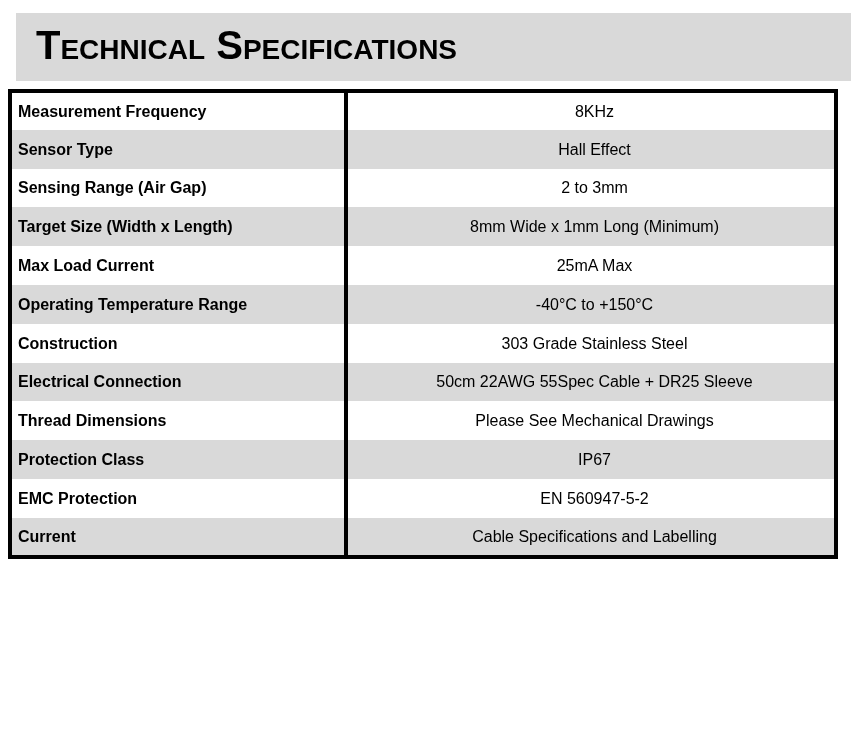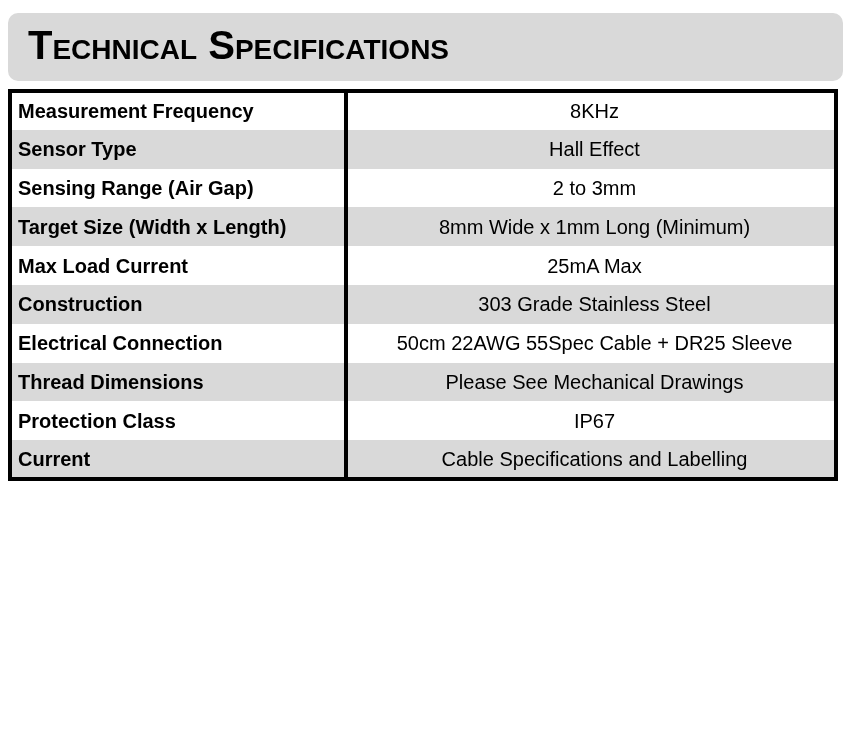--- a/index.html
+++ b/index.html
@@ -12,49 +12,48 @@
     position: relative;
     width: 851px;
     height: 733px;
     background: #ffffff;
     font-family: "Liberation Sans", sans-serif;
     color: #000000;
     overflow: hidden;
   }
   .title-band {
     position: absolute;
-    left: 8px;
+    left: 16px;
     top: 13px;
     width: 835px;
     height: 68px;
     background: var(--band-bg, #d9d9d9);
     display: flex;
     align-items: center;
-    border-radius: 10px;
   }
   .title {
     margin: 0;
     padding: 0 0 4px 20px;
     font-size: 40px;
     font-weight: 600;
     font-variant: small-caps;
     letter-spacing: 0;
     line-height: 1;
     color: #000000;
     white-space: nowrap;
   }
   .spec-table {
     position: absolute;
     left: 8px;
     top: 89px;
     width: 830px;
     border-collapse: collapse;
     table-layout: fixed;
     border: 4px solid var(--border-color, #000000);
-    font-size: 20px;
+    font-size: 16px;
     line-height: 1.2;
   }
   .spec-table td {
     height: 38.8px;
     padding: 0;
     vertical-align: middle;
     white-space: nowrap;
     overflow: hidden;
   }
   .spec-table td.label {
@@ -99,35 +98,43 @@
         </tr>
         <tr>
           <td class="label">Target Size (Width x Length)</td>
           <td class="value">8mm Wide x 1mm Long (Minimum)</td>
         </tr>
         <tr>
           <td class="label">Max Load Current</td>
           <td class="value">25mA Max</td>
         </tr>
         <tr>
+          <td class="label">Operating Temperature Range</td>
+          <td class="value">-40°C to +150°C</td>
+        </tr>
+        <tr>
           <td class="label">Construction</td>
           <td class="value">303 Grade Stainless Steel</td>
         </tr>
         <tr>
           <td class="label">Electrical Connection</td>
           <td class="value">50cm 22AWG 55Spec Cable + DR25 Sleeve</td>
         </tr>
         <tr>
           <td class="label">Thread Dimensions</td>
           <td class="value">Please See Mechanical Drawings</td>
         </tr>
         <tr>
           <td class="label">Protection Class</td>
           <td class="value">IP67</td>
         </tr>
         <tr>
+          <td class="label">EMC Protection</td>
+          <td class="value">EN 560947-5-2</td>
+        </tr>
+        <tr>
           <td class="label">Current</td>
           <td class="value">Cable Specifications and Labelling</td>
         </tr>
       </tbody>
   </table>
 
 </div>
 
 </body></html>

